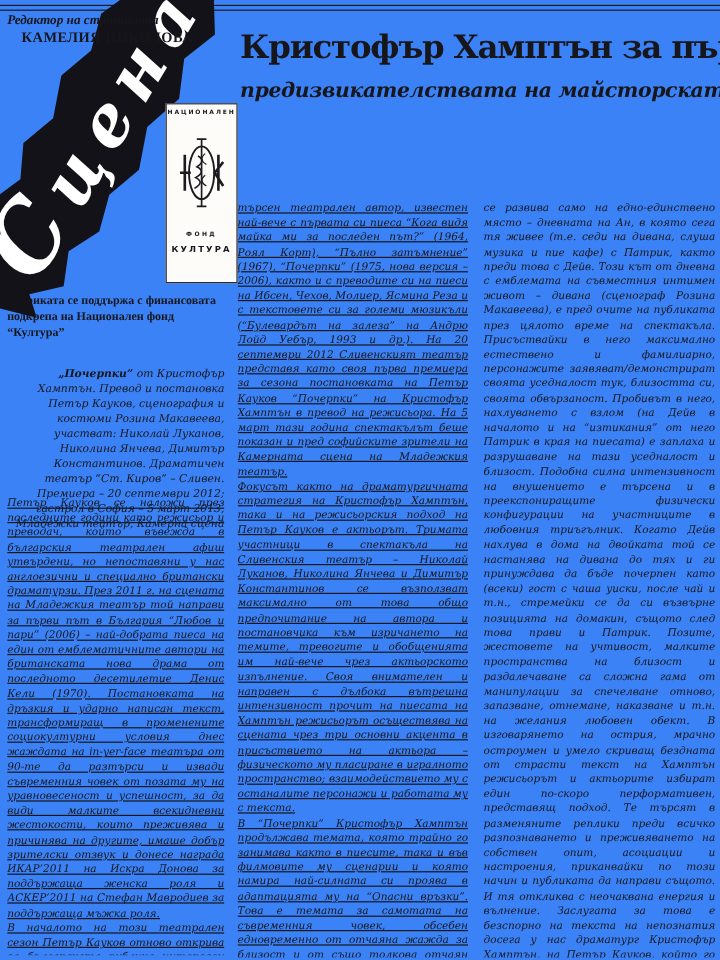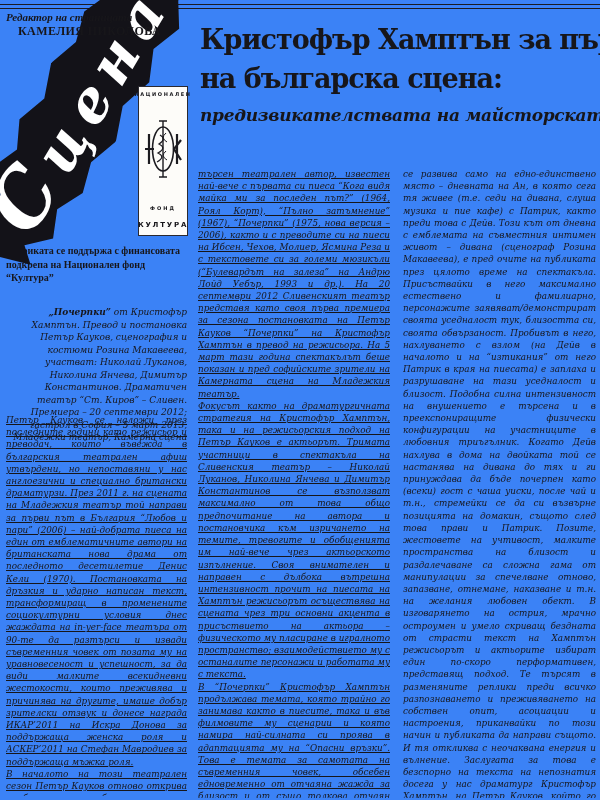--- a/index.html
+++ b/index.html
@@ -21,24 +21,24 @@
     display:flex;align-items:center;justify-content:center;
     clip-path:polygon(0% 55%,3% 22%,7% 38%,11% 8%,16% 26%,22% 4%,30% 16%,38% 2%,47% 13%,57% 0%,66% 11%,75% 2%,83% 14%,91% 4%,100% 20%,97% 42%,100% 58%,96% 72%,99% 88%,92% 80%,85% 96%,76% 84%,67% 98%,57% 87%,47% 100%,38% 89%,29% 98%,21% 84%,13% 96%,7% 74%,3% 90%);
   }
   .banner-text{
     font:bold italic 58px/1 "DejaVu Serif", serif;color:#ffffff;
     letter-spacing:10px;transform:translateY(-2px);white-space:nowrap;
   }
   .banner-text::first-letter{font-size:1.32em;}
   
   .logo{
-    position:absolute;left:138px;top:86px;width:50px;height:150px;z-index:3;
+    position:absolute;left:138px;top:86px;width:60px;height:150px;z-index:3;
     border:1.5px solid #2a2930;background:#fdfcf9;text-align:center;
     display:flex;flex-direction:column;align-items:center;justify-content:space-between;
-    padding:5px 1px 6px 1px;box-sizing:border-box;
+    padding:5px 1px 23px 1px;box-sizing:border-box;
   }
   .logo-top{font:bold 5px/1 "DejaVu Sans", sans-serif;letter-spacing:1.6px;white-space:nowrap;}
   .logo-mid{font:bold 5px/1 "DejaVu Sans", sans-serif;letter-spacing:2px;}
   .logo-bottom{font:bold 7px/1 "DejaVu Sans", sans-serif;letter-spacing:1.8px;white-space:nowrap;}
   
   .headline{position:absolute;left:200px;top:20px;width:398px;}
   .title{font:bold 27px/1.45 "DejaVu Serif", serif;letter-spacing:-1px;margin:0;white-space:nowrap;}
   .subtitle{font:bold italic 17px/1.2 "DejaVu Serif", serif;letter-spacing:-.3px;margin:7px 0 0 0;white-space:nowrap;}
   
   .support-note{position:absolute;left:6px;top:244px;width:180px;
@@ -78,21 +78,21 @@
       <ellipse cx="20" cy="41" rx="10.5" ry="22" fill="none" stroke="#1c1b20" stroke-width="1.6"></ellipse>
       <path d="M20 13 v56 M16 13 h8 M16 69 h8" stroke="#1c1b20" stroke-width="1.4" fill="none"></path>
       <path d="M17 27 q7 4 -1 9 q8 4 -1 9 q8 4 -1 9" stroke="#1c1b20" stroke-width="1.3" fill="none"></path>
       <path d="M23 25 q-6 5 1 9 M23 43 q-6 5 1 9" stroke="#1c1b20" stroke-width="1" fill="none"></path>
     </svg>
     <div class="logo-mid">ФОНД</div>
     <div class="logo-bottom">КУЛТУРА</div>
   </div>
 
   <div class="headline">
-    <h1 class="title"><span>Кристофър Хамптън за първи път</span><br><span>на българска сцена:</span></h1>
+    <h1 class="title"><span>Кристофър Хамптън за първи път</span><br></h1>
     <h2 class="subtitle">предизвикателствата на майсторската “актьорска пиеса”</h2>
   </div>
 
   <div class="support-note">Рубриката се поддържа с финансовата подкрепа на Национален фонд “Култура”</div>
 
   <div class="credits">
     <span class="lead">„Почерпки”</span>
     <span>от Кристофър Хамптън. Превод и постановка Петър Кауков, сценография и костюми Розина Макавеева, участват: Николай Луканов, Николина Янчева, Димитър Константинов. Драматичен театър “Ст. Киров” – Сливен. Премиера – 20 септември 2012; гастрол в София – 5 март 2013, Младежки театър, Камерна сцена</span>
   </div>
 

